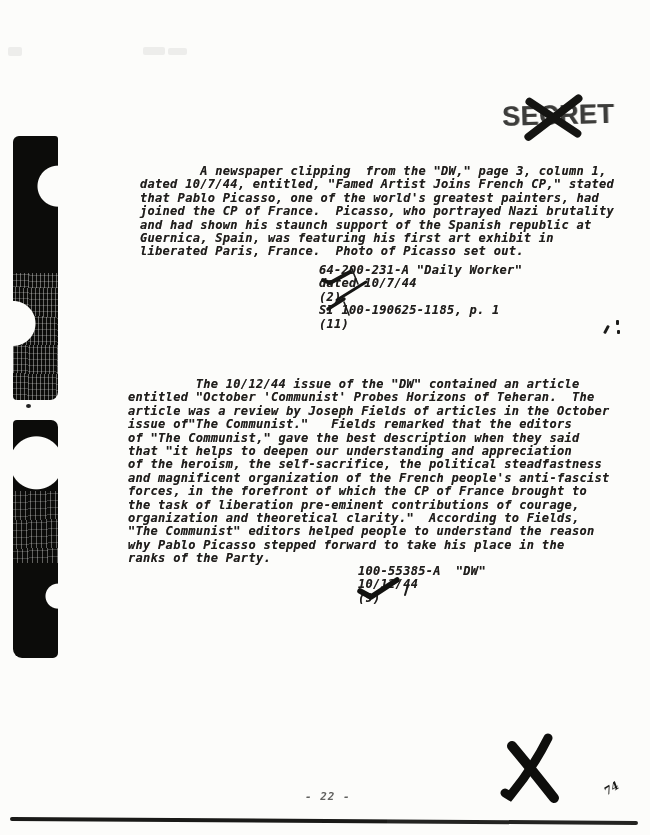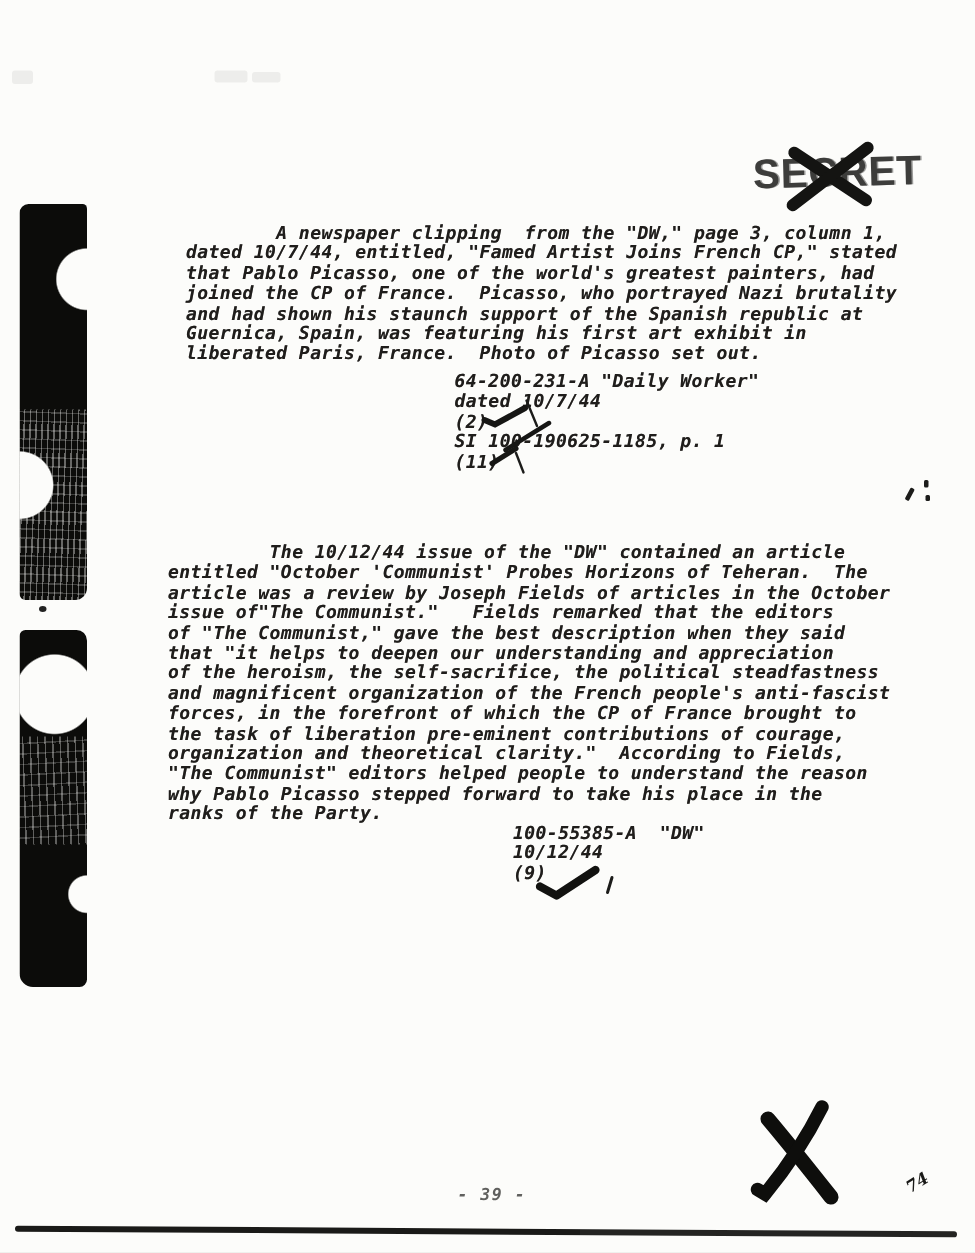--- a/index.html
+++ b/index.html
@@ -3,21 +3,21 @@
 <meta charset="utf-8">
 <style>
   html,body{margin:0;padding:0;background:#e8e8e4;}
   .page{
     position:relative;width:650px;height:835px;margin:0 auto;
     background:var(--paper,#fcfcfa);overflow:hidden;
     font-family:"DejaVu Sans Mono",monospace;
   }
   
   .tw{
-    position:absolute;margin:0;white-space:pre;
+    position:absolute;margin:16px;white-space:pre;
     font-family:"DejaVu Sans Mono",monospace;
     font-style:italic;font-weight:bold;
     font-size:12px;line-height:13.4px;letter-spacing:.3px;
     color:var(--ink,#1f1d1b);
     text-shadow:0 0 .4px rgba(30,28,26,.55);
   }
   .p1{left:124px;top:149px;}
   .p2{left:112px;top:362px;font-style:italic;}
   .c1{left:303px;top:248px;}
   .c2{left:342px;top:549px;}
@@ -151,16 +151,16 @@
   <div class="edge-mark" style="left:616px;top:320px;width:3px;height:5px;"></div>
   <div class="edge-mark" style="left:617px;top:330px;width:3px;height:4px;"></div>
 
   <svg class="overlay-svg" style="left:498px;top:730px;" width="70" height="80">
     <path d="M14 16 Q30 35 56 68" stroke="#0e0e0c" stroke-width="10" stroke-linecap="round" fill="none"></path>
     <path d="M50 8 Q35 38 12 66 L7 63" stroke="#0e0e0c" stroke-width="9" stroke-linecap="round" fill="none"></path>
   </svg>
 
   <span class="hand hand-74">74</span>
 
-  <span class="pageno">- 39 -</span>
+  <span class="pageno">- 22 -</span>
   <div class="bottom-line"></div>
 
 </div>
 
 </body></html>

